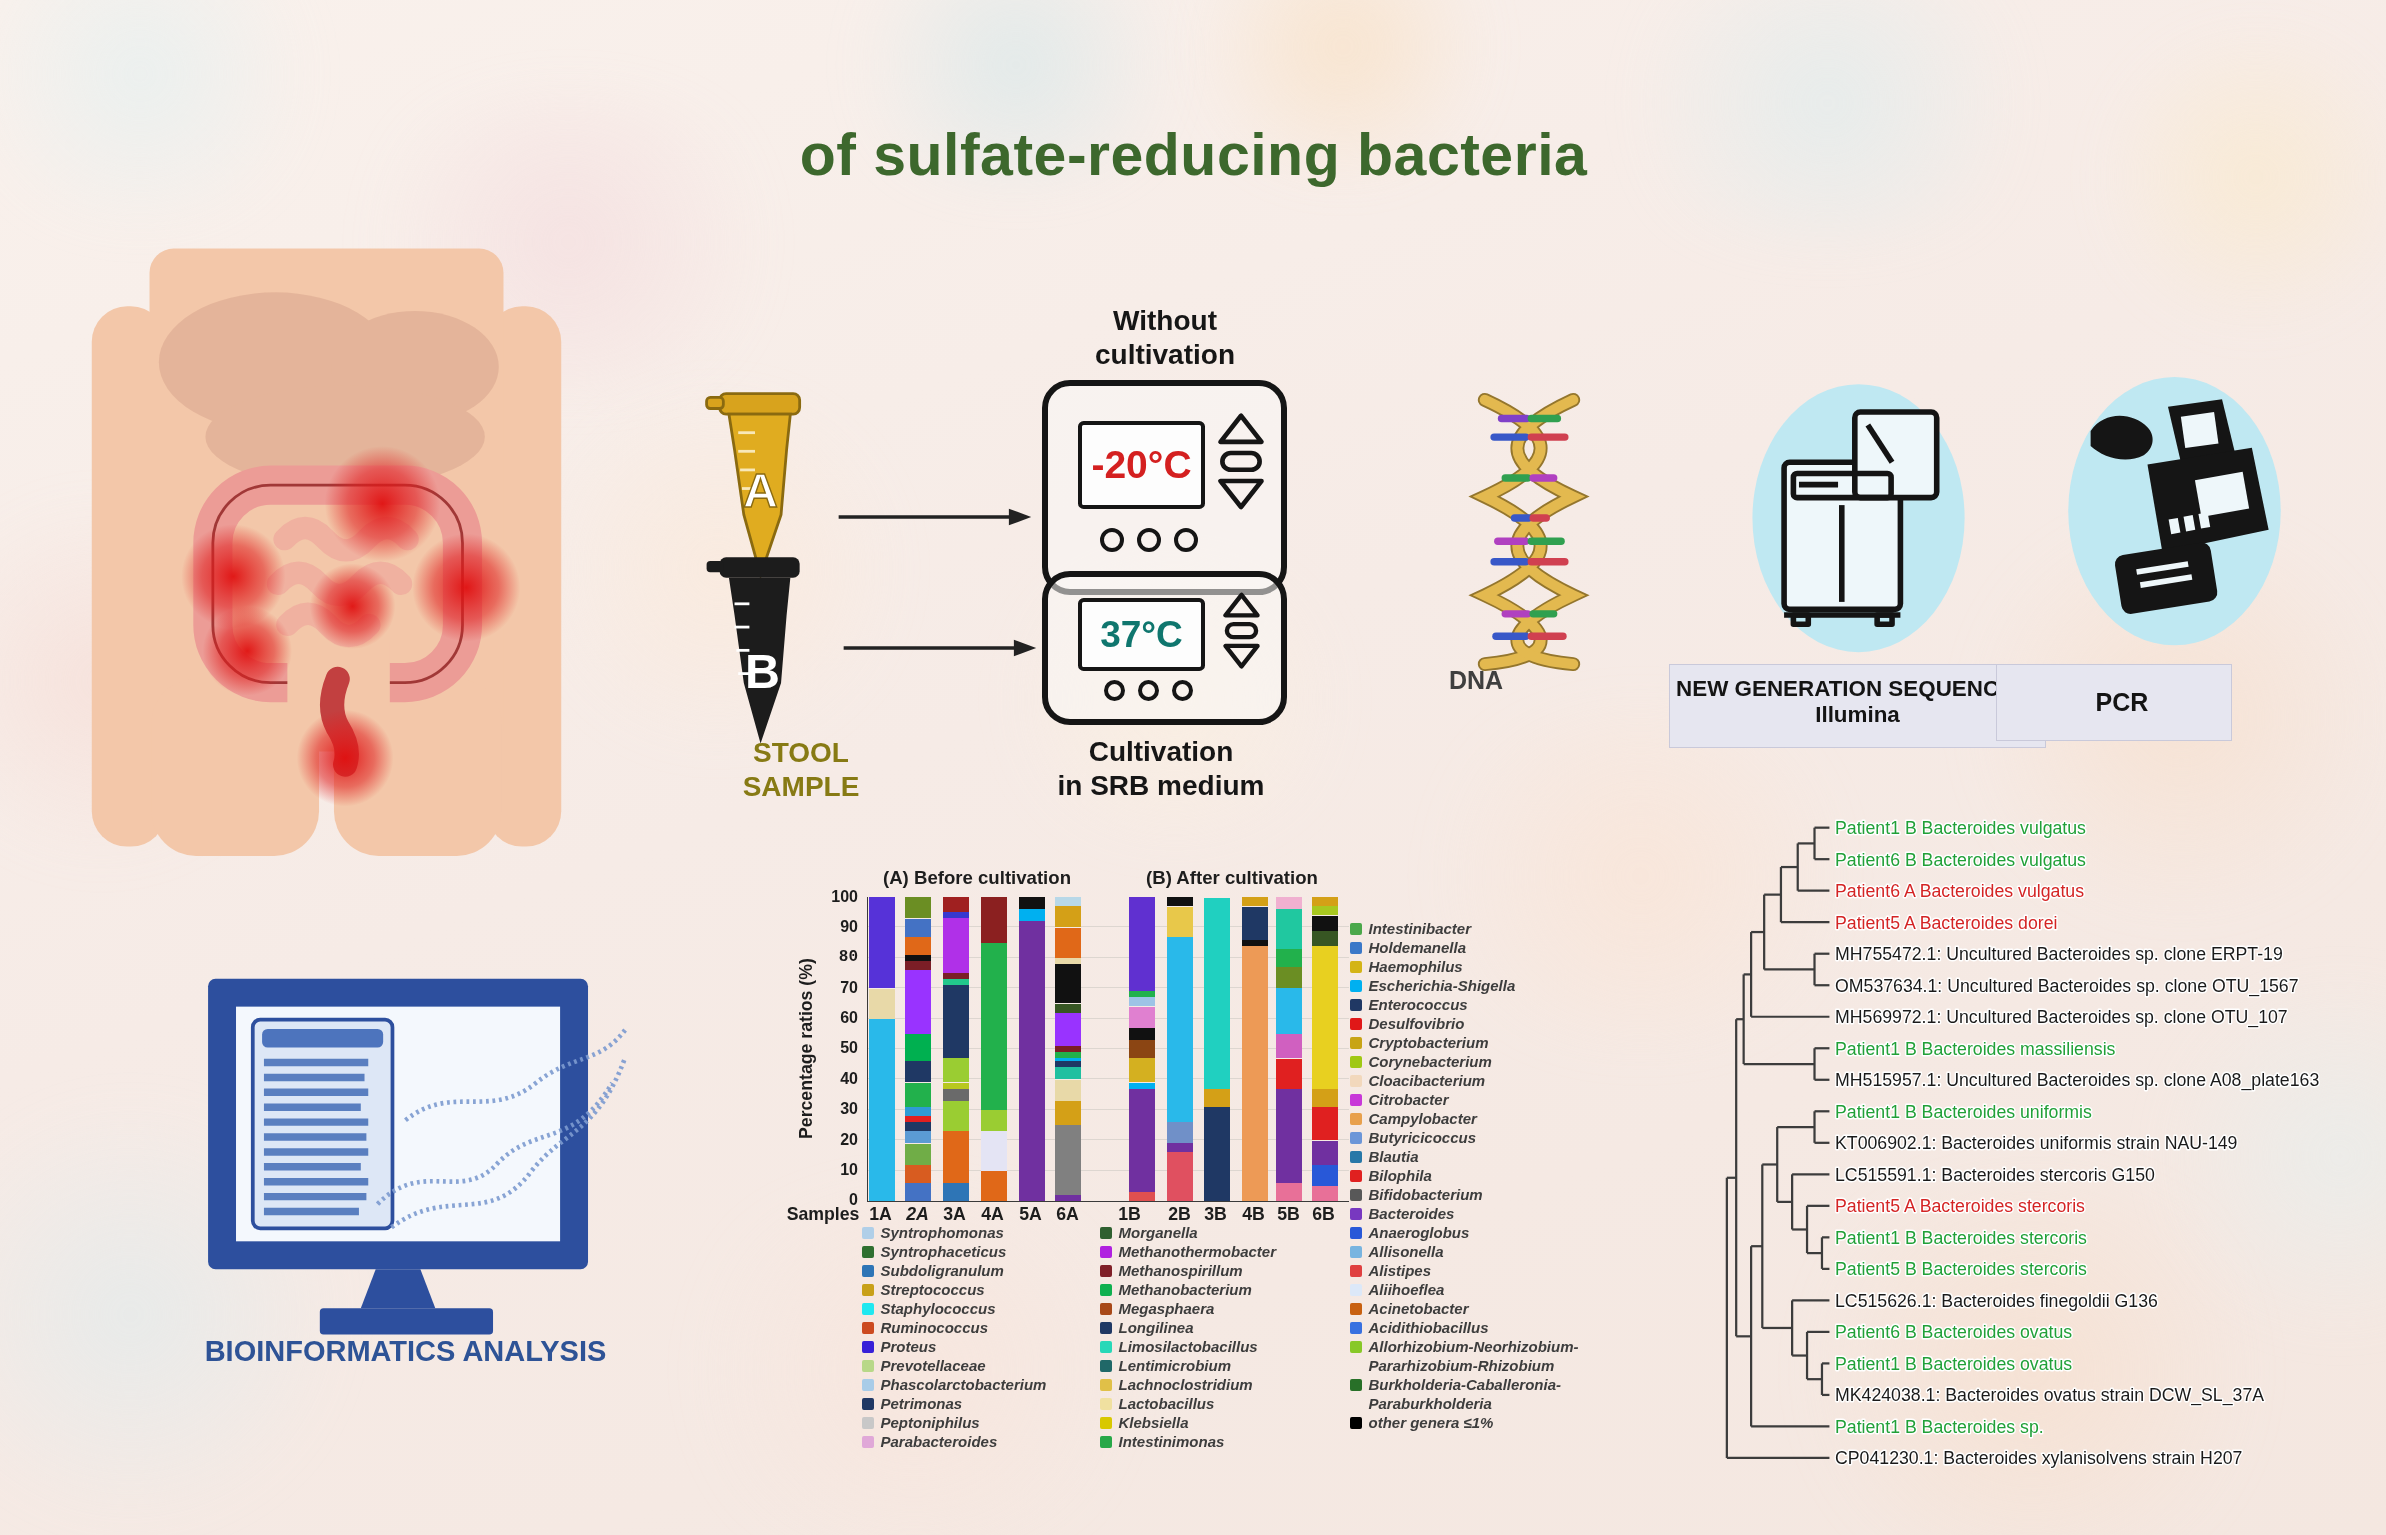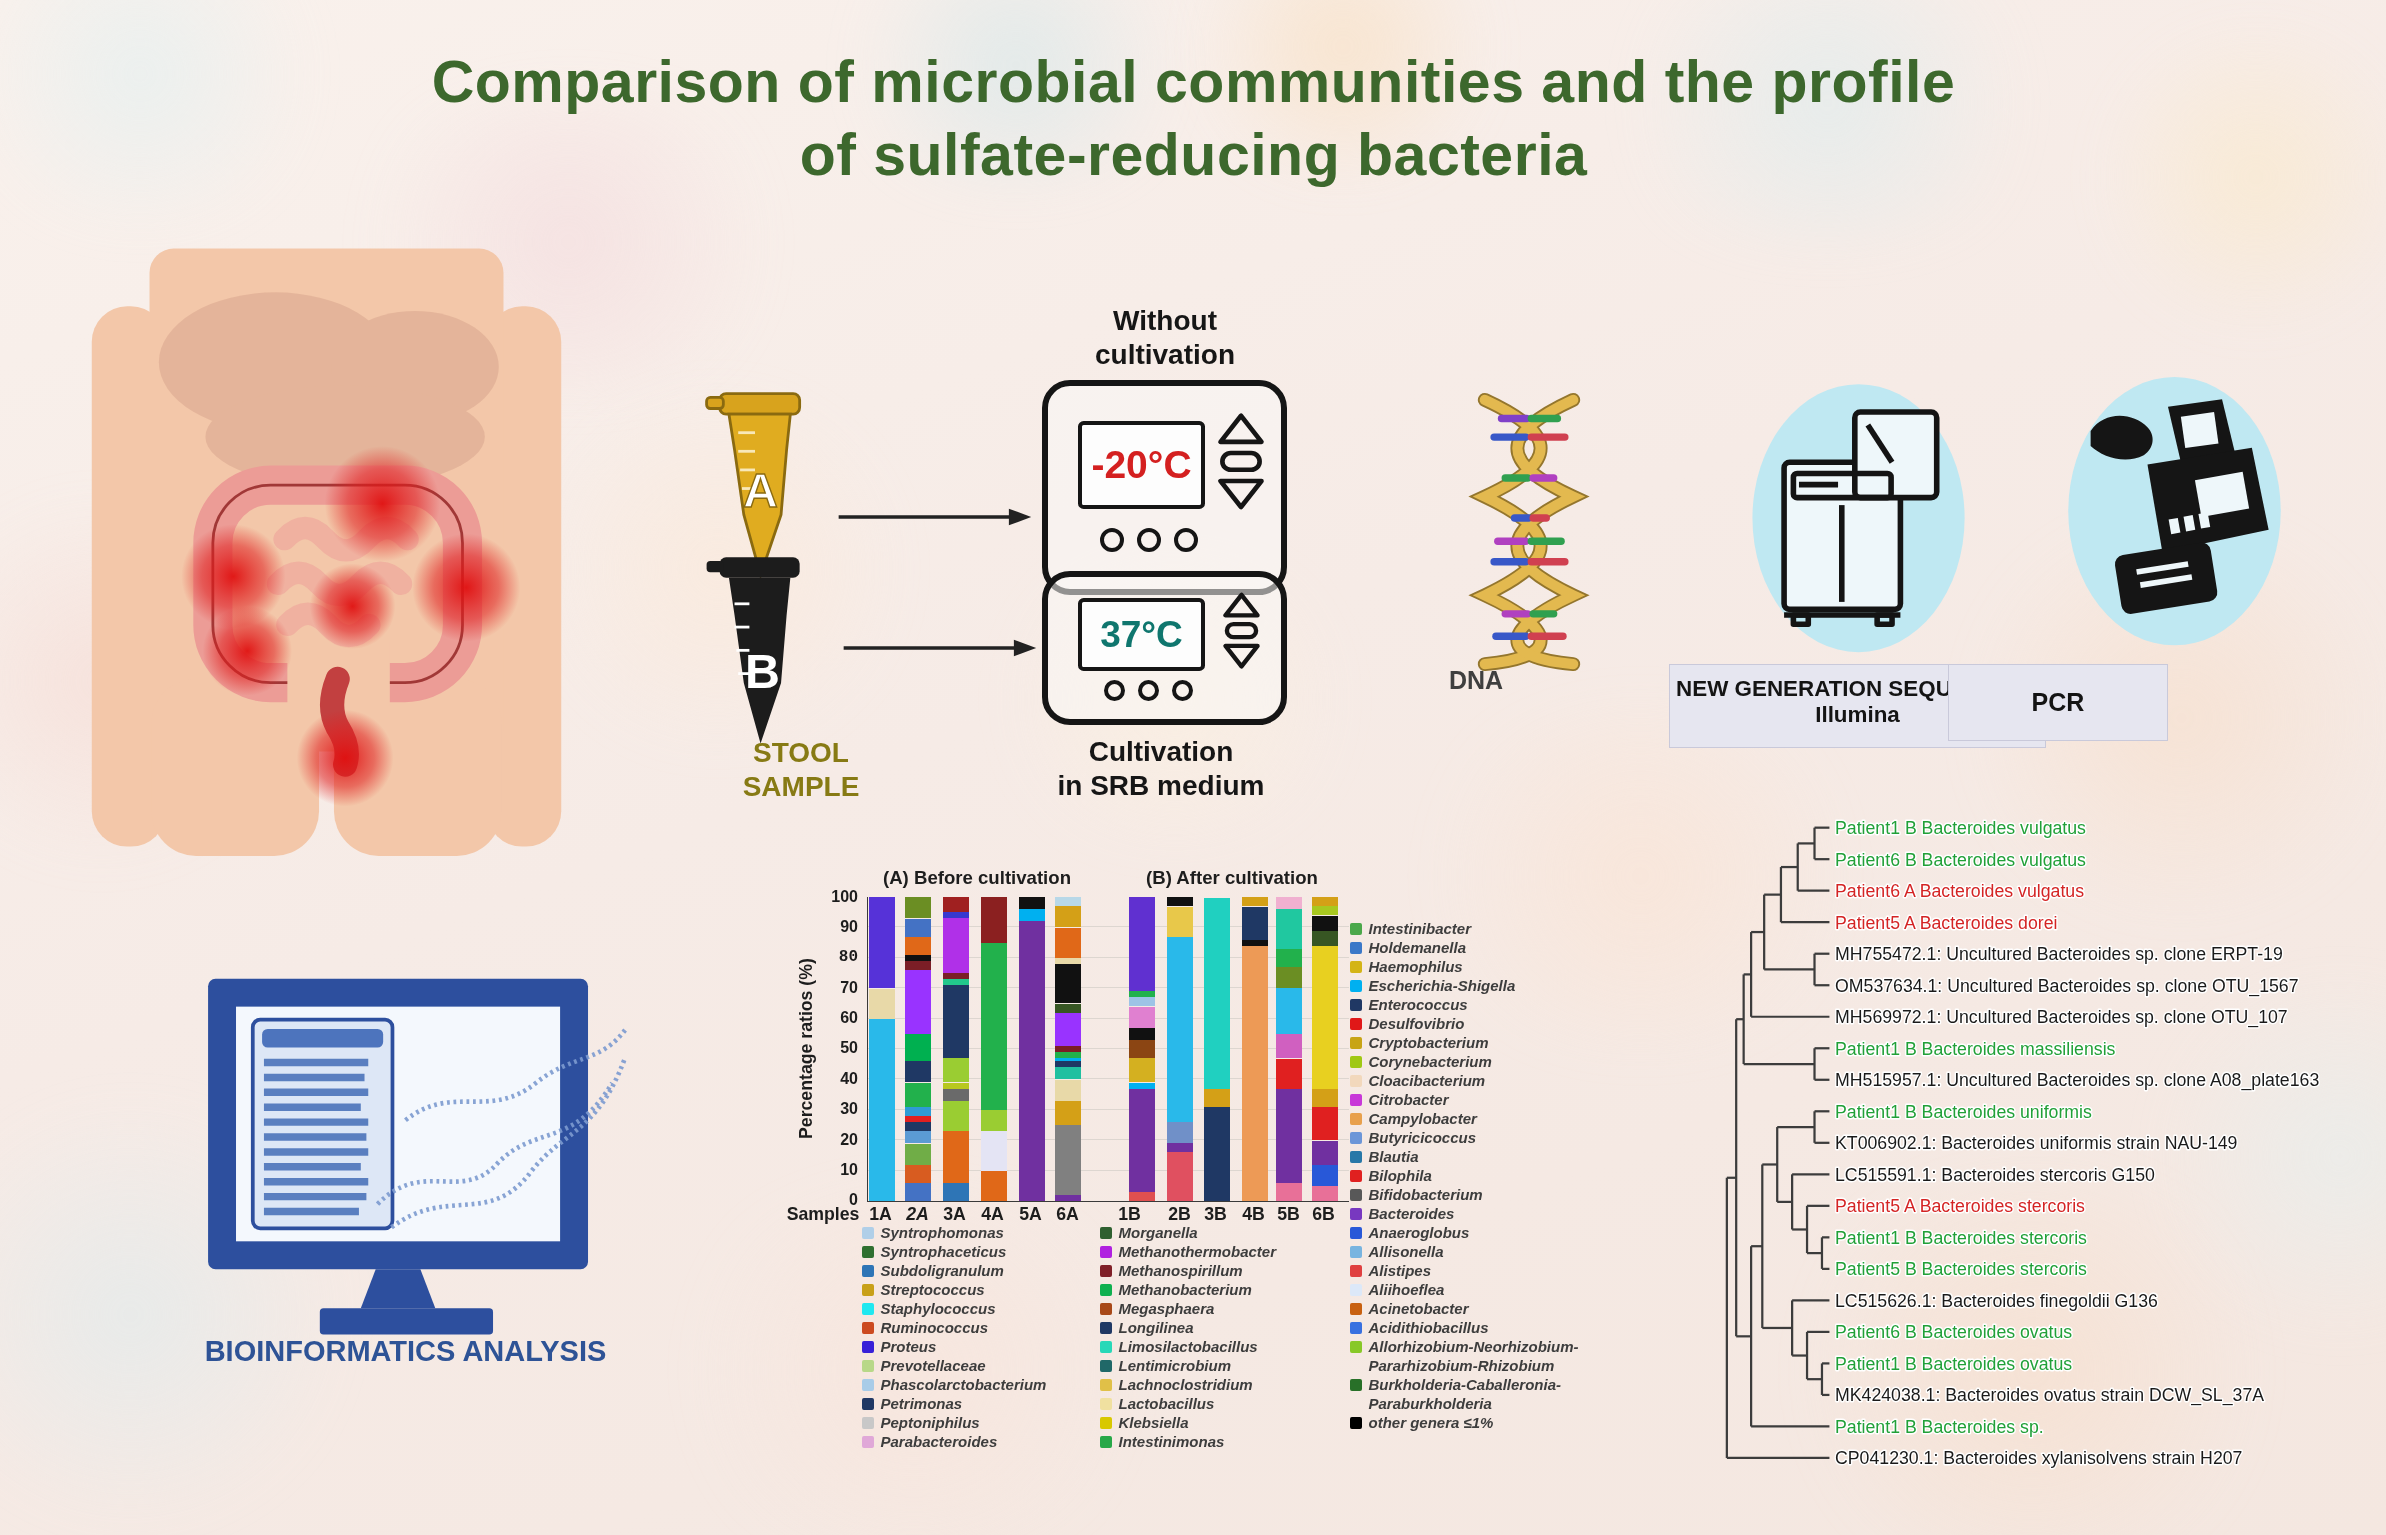--- a/index.html
+++ b/index.html
@@ -81,21 +81,20 @@
       <div class="blob b8"></div>
       <div class="blob b9"></div>
     <div class="blob b10"></div>
       <div class="blob b11"></div>
       <div class="blob b12"></div>
     <div class="blob b13"></div>
       <div class="blob b14"></div>
       <div class="blob b15"></div>
   </div>
 
-  <div id="title1" class="title-line" style="color: rgb(61, 104, 45);">Comparison of microbial communities and the profile</div>
   <div id="title2" class="title-line" style="color: rgb(61, 104, 45);">of sulfate-reducing bacteria</div>
 
   <svg class="abs" style="left:75px;top:241px;" width="503" height="615" viewBox="0 0 540 660">
     <defs>
       <radialGradient id="redglow" cx="50%" cy="50%" r="50%">
         <stop offset="0%" stop-color="#e01010" stop-opacity="0.95"></stop>
         <stop offset="60%" stop-color="#e02020" stop-opacity="0.55"></stop>
         <stop offset="100%" stop-color="#e02020" stop-opacity="0"></stop>
       </radialGradient>
     </defs>
@@ -269,21 +268,21 @@
       <rect x="152" y="150" width="10" height="16" transform="rotate(-10 157 158)"></rect>
       <rect x="84" y="206" width="56" height="6" transform="rotate(-9 112 209)"></rect>
       <rect x="88" y="220" width="56" height="6" transform="rotate(-9 116 223)"></rect>
     </g>
   </svg>
 
   <div class="lab-box" style="left:1669px;top:664px;width:375px;height:82px;">
     <div style="font-size:22.4px;font-weight:bold;margin-top:11.2px;">NEW GENERATION SEQUENCING</div>
     <div style="font-size:22.4px;font-weight:bold;">Illumina</div>
   </div>
-  <div class="lab-box" style="left:1948px;top:664px;width:218px;height:75px;">
+  <div class="lab-box" style="left:1996px;top:664px;width:218px;height:75px;padding-left:16px;">
     <div style="font-size:25px;font-weight:bold;line-height:75px;">PCR</div>
   </div>
 
   <svg class="abs" style="left:182px;top:971px;" width="447" height="373" viewBox="0 0 480 400">
     <rect x="28" y="8" width="408" height="312" rx="8" fill="#2d4f9e"></rect>
     <rect x="58" y="38" width="348" height="252" fill="#f4f8fd"></rect>
     <rect x="76" y="52" width="150" height="224" rx="8" fill="#dde7f6" stroke="#2d4f9e" stroke-width="4"></rect>
     <rect x="86" y="62" width="130" height="20" rx="6" fill="#4d74bd"></rect>
     <g stroke="#5a7fc0" stroke-width="8">
       <line x1="88" y1="98" x2="200" y2="98"></line>

